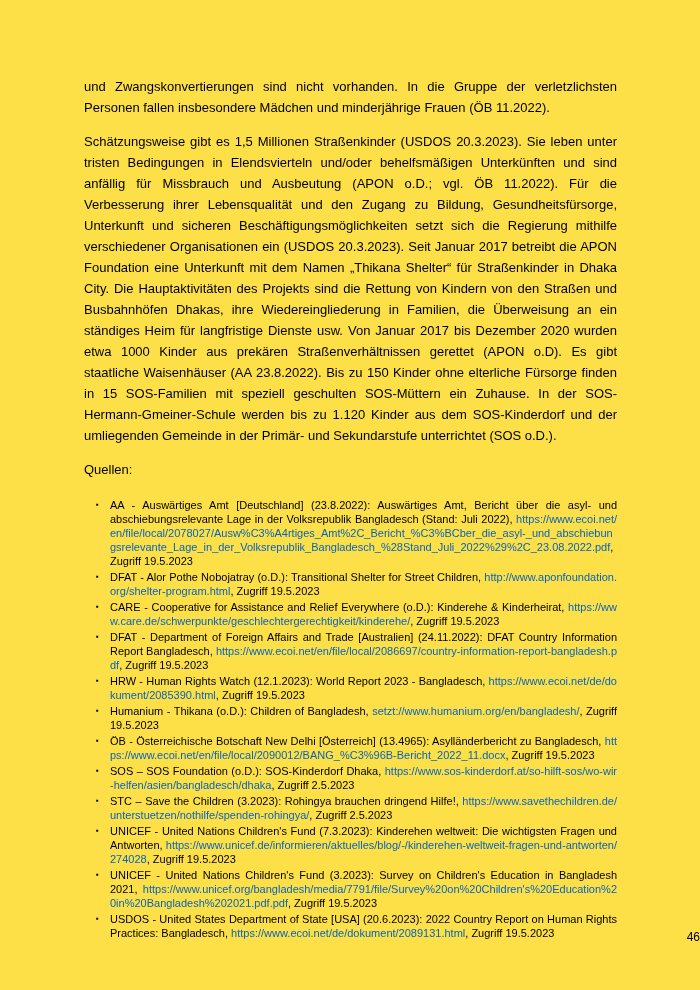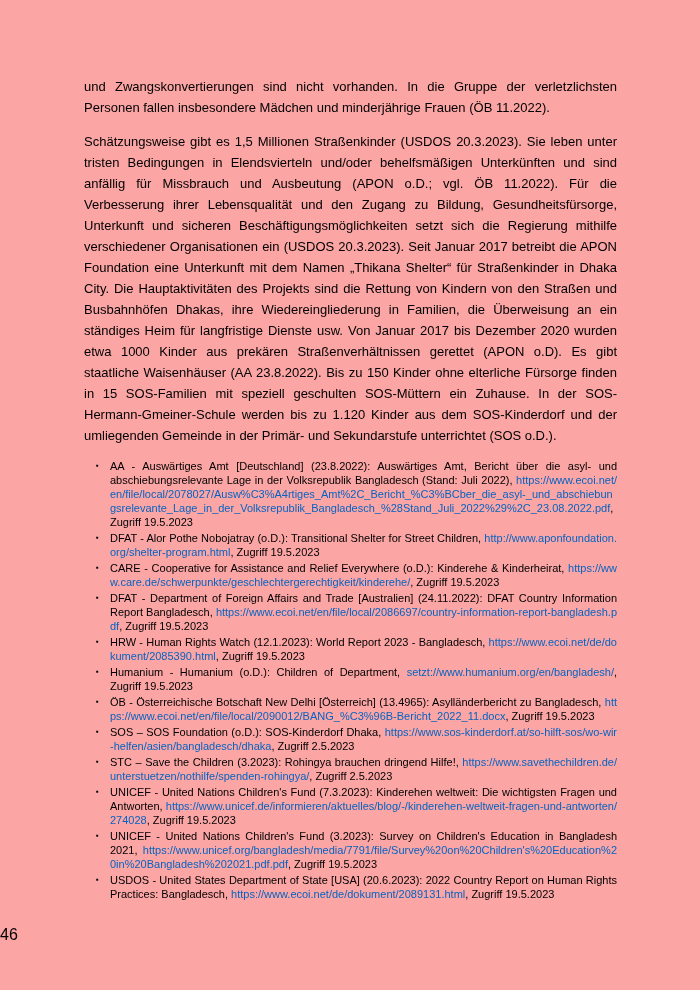--- a/index.html
+++ b/index.html
@@ -11,21 +11,21 @@
     width: 700px;
     height: 990px;
     position: relative;
     font-family: "Liberation Sans", sans-serif;
     color: #000000;
     -webkit-font-smoothing: antialiased;
   }
   .page {
     position: absolute;
     inset: 0;
-    background: #fca5a5;
+    background: #fde047;
     overflow: hidden;
     padding-left: 25px;
   }
   .content {
     position: absolute;
     top: 76px;
     left: 84px;
     right: 83px;
   }
   .body-para {
@@ -63,39 +63,40 @@
     color: var(--link-color, #0563c1);
     text-decoration: none;
     word-break: break-all;
     cursor: pointer;
   }
   .page-number {
     position: absolute;
     bottom: 46px;
     left: 0;
     width: 100%;
-    text-align: left;
-    font-size: 16px;
+    text-align: right;
+    font-size: 12px;
     color: #000000;
   }
 </style>
 </head>
 <body>
 
 <div class="page">
   <div class="content">
     <p class="body-para">und Zwangskonvertierungen sind nicht vorhanden. In die Gruppe der verletzlichsten Personen fallen insbesondere Mädchen und minderjährige Frauen (ÖB 11.2022).</p>
     <p class="body-para">Schätzungsweise gibt es 1,5 Millionen Straßenkinder (USDOS 20.3.2023). Sie leben unter tristen Bedingungen in Elendsvierteln und/oder behelfsmäßigen Unterkünften und sind anfällig für Missbrauch und Ausbeutung (APON o.D.; vgl. ÖB 11.2022). Für die Verbesserung ihrer Lebensqualität und den Zugang zu Bildung, Gesundheitsfürsorge, Unterkunft und sicheren Beschäftigungsmöglichkeiten setzt sich die Regierung mithilfe verschiedener Organisationen ein (USDOS 20.3.2023). Seit Januar 2017 betreibt die APON Foundation eine Unterkunft mit dem Namen „Thikana Shelter“ für Straßenkinder in Dhaka City. Die Hauptaktivitäten des Projekts sind die Rettung von Kindern von den Straßen und Busbahnhöfen Dhakas, ihre Wiedereingliederung in Familien, die Überweisung an ein ständiges Heim für langfristige Dienste usw. Von Januar 2017 bis Dezember 2020 wurden etwa 1000 Kinder aus prekären Straßenverhältnissen gerettet (APON o.D). Es gibt staatliche Waisenhäuser (AA 23.8.2022). Bis zu 150 Kinder ohne elterliche Fürsorge finden in 15 SOS-Familien mit speziell geschulten SOS-Müttern ein Zuhause. In der SOS-Hermann-Gmeiner-Schule werden bis zu 1.120 Kinder aus dem SOS-Kinderdorf und der umliegenden Gemeinde in der Primär- und Sekundarstufe unterrichtet (SOS o.D.).</p>
+    <p class="body-para sources-heading">Quellen:</p>
     <ul class="sources">
         <li class="source-item"><span class="bullet">▪</span><span>AA - Auswärtiges Amt [Deutschland] (23.8.2022): Auswärtiges Amt, Bericht über die asyl- und abschiebungsrelevante Lage in der Volksrepublik Bangladesch (Stand: Juli 2022), </span><a class="link" href="#">https://www.ecoi.net/en/file/local/2078027/Ausw%C3%A4rtiges_Amt%2C_Bericht_%C3%BCber_die_asyl-_und_abschiebungsrelevante_Lage_in_der_Volksrepublik_Bangladesch_%28Stand_Juli_2022%29%2C_23.08.2022.pdf</a><span>, Zugriff 19.5.2023</span></li>
         <li class="source-item"><span class="bullet">▪</span><span>DFAT - Alor Pothe Nobojatray (o.D.): Transitional Shelter for Street Children, </span><a class="link" href="#">http://www.aponfoundation.org/shelter-program.html</a><span>, Zugriff 19.5.2023</span></li>
         <li class="source-item"><span class="bullet">▪</span><span>CARE - Cooperative for Assistance and Relief Everywhere (o.D.): Kinderehe &amp; Kinderheirat, </span><a class="link" href="#">https://www.care.de/schwerpunkte/geschlechtergerechtigkeit/kinderehe/</a><span>, Zugriff 19.5.2023</span></li>
         <li class="source-item"><span class="bullet">▪</span><span>DFAT - Department of Foreign Affairs and Trade [Australien] (24.11.2022): DFAT Country Information Report Bangladesch, </span><a class="link" href="#">https://www.ecoi.net/en/file/local/2086697/country-information-report-bangladesh.pdf</a><span>, Zugriff 19.5.2023</span></li>
         <li class="source-item"><span class="bullet">▪</span><span>HRW - Human Rights Watch (12.1.2023): World Report 2023 - Bangladesch, </span><a class="link" href="#">https://www.ecoi.net/de/dokument/2085390.html</a><span>, Zugriff 19.5.2023</span></li>
-        <li class="source-item"><span class="bullet">▪</span><span>Humanium - Humanium (o.D.): Children of Department, </span><a class="link" href="#">setzt://www.humanium.org/en/bangladesh/</a><span>, Zugriff 19.5.2023</span></li>
+        <li class="source-item"><span class="bullet">▪</span><span>Humanium - Thikana (o.D.): Children of Bangladesh, </span><a class="link" href="#">setzt://www.humanium.org/en/bangladesh/</a><span>, Zugriff 19.5.2023</span></li>
         <li class="source-item"><span class="bullet">▪</span><span>ÖB - Österreichische Botschaft New Delhi [Österreich] (13.4965): Asylländerbericht zu Bangladesch, </span><a class="link" href="#">https://www.ecoi.net/en/file/local/2090012/BANG_%C3%96B-Bericht_2022_11.docx</a><span>, Zugriff 19.5.2023</span></li>
         <li class="source-item"><span class="bullet">▪</span><span>SOS – SOS Foundation (o.D.): SOS-Kinderdorf Dhaka, </span><a class="link" href="#">https://www.sos-kinderdorf.at/so-hilft-sos/wo-wir-helfen/asien/bangladesch/dhaka</a><span>, Zugriff 2.5.2023</span></li>
         <li class="source-item"><span class="bullet">▪</span><span>STC – Save the Children (3.2023): Rohingya brauchen dringend Hilfe!, </span><a class="link" href="#">https://www.savethechildren.de/unterstuetzen/nothilfe/spenden-rohingya/</a><span>, Zugriff 2.5.2023</span></li>
         <li class="source-item"><span class="bullet">▪</span><span>UNICEF - United Nations Children's Fund (7.3.2023): Kinderehen weltweit: Die wichtigsten Fragen und Antworten, </span><a class="link" href="#">https://www.unicef.de/informieren/aktuelles/blog/-/kinderehen-weltweit-fragen-und-antworten/274028</a><span>, Zugriff 19.5.2023</span></li>
         <li class="source-item"><span class="bullet">▪</span><span>UNICEF - United Nations Children's Fund (3.2023): Survey on Children's Education in Bangladesh 2021, </span><a class="link" href="#">https://www.unicef.org/bangladesh/media/7791/file/Survey%20on%20Children's%20Education%20in%20Bangladesh%202021.pdf.pdf</a><span>, Zugriff 19.5.2023</span></li>
         <li class="source-item"><span class="bullet">▪</span><span>USDOS - United States Department of State [USA] (20.6.2023): 2022 Country Report on Human Rights Practices: Bangladesch, </span><a class="link" href="#">https://www.ecoi.net/de/dokument/2089131.html</a><span>, Zugriff 19.5.2023</span></li>
       </ul>
   </div>
   <div class="page-number">46</div>
 </div>

